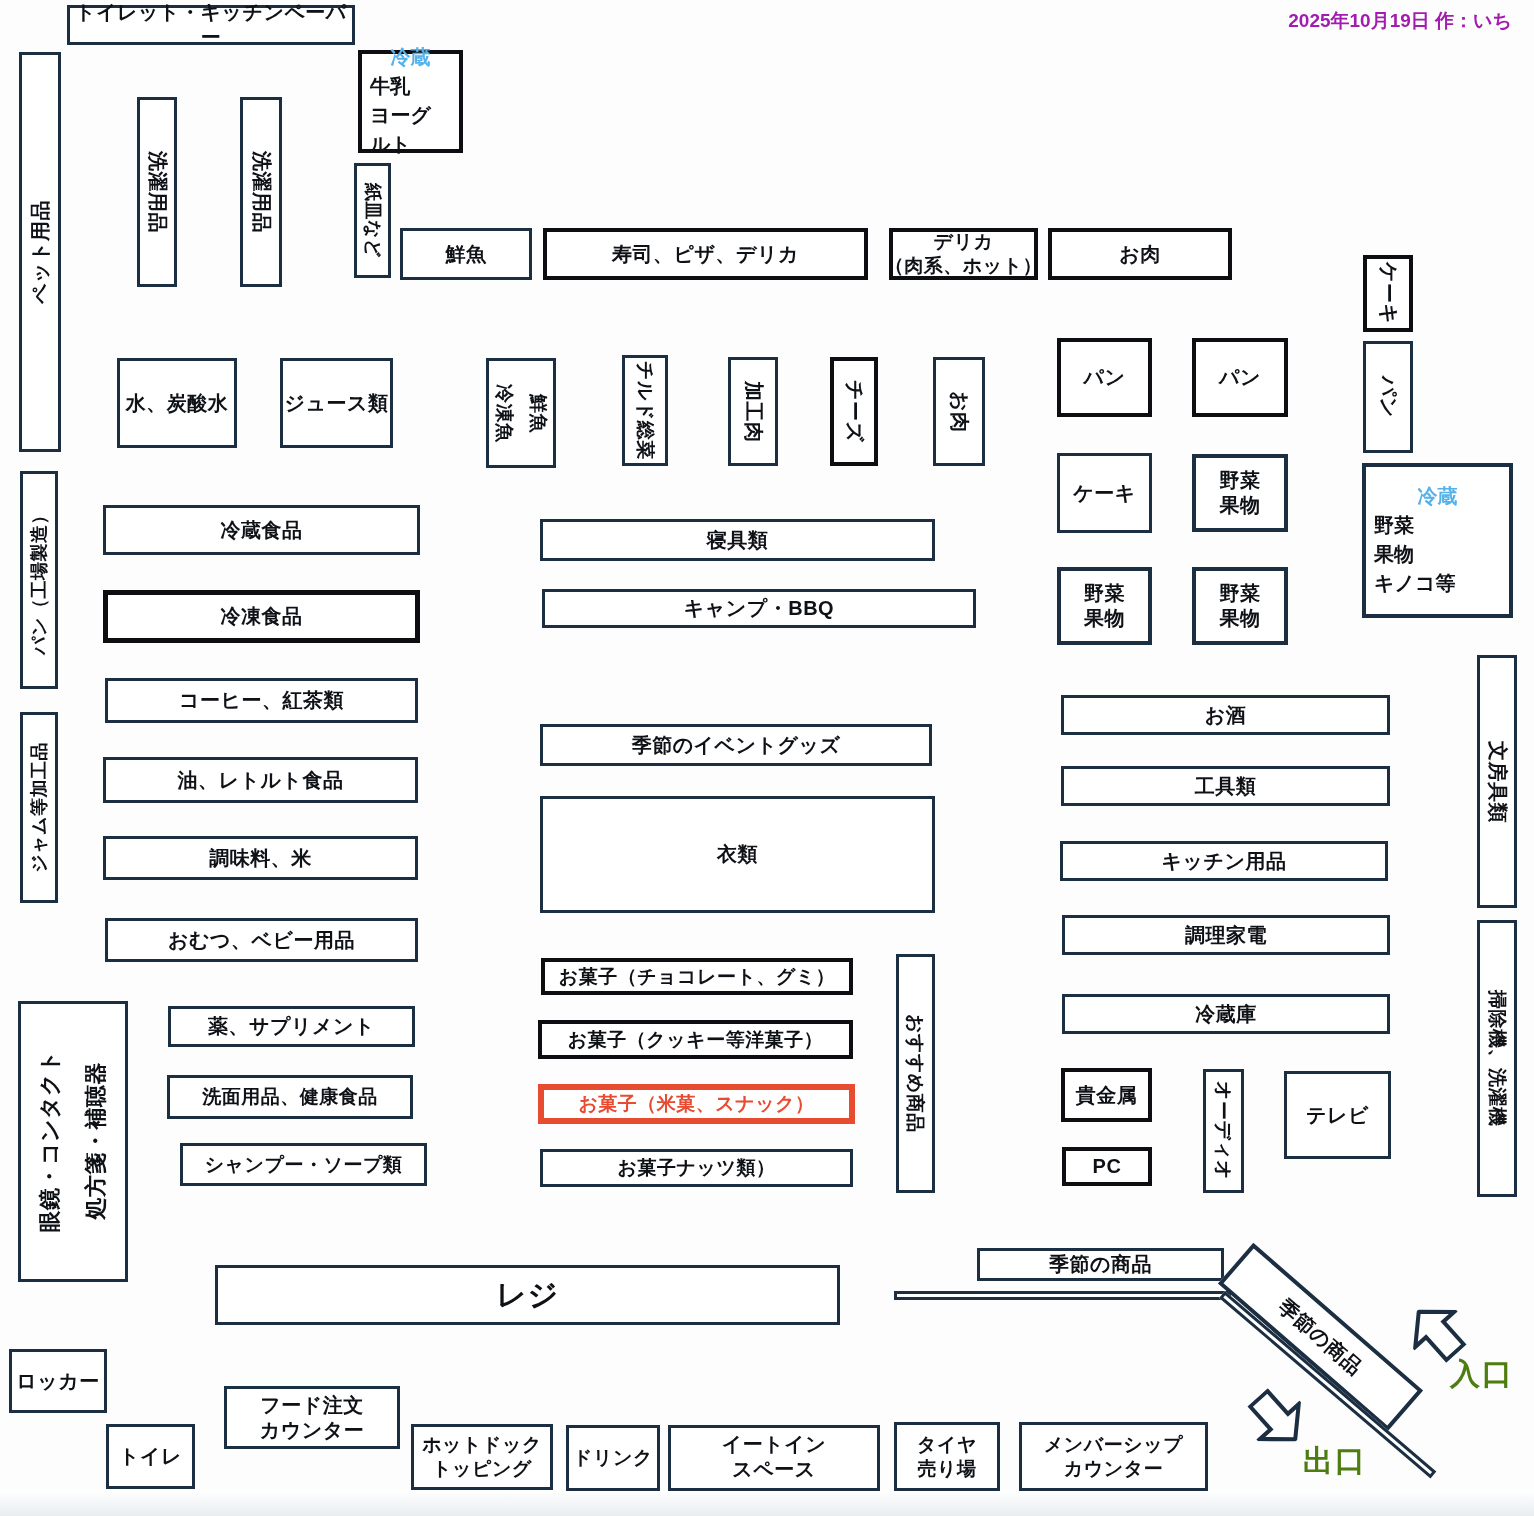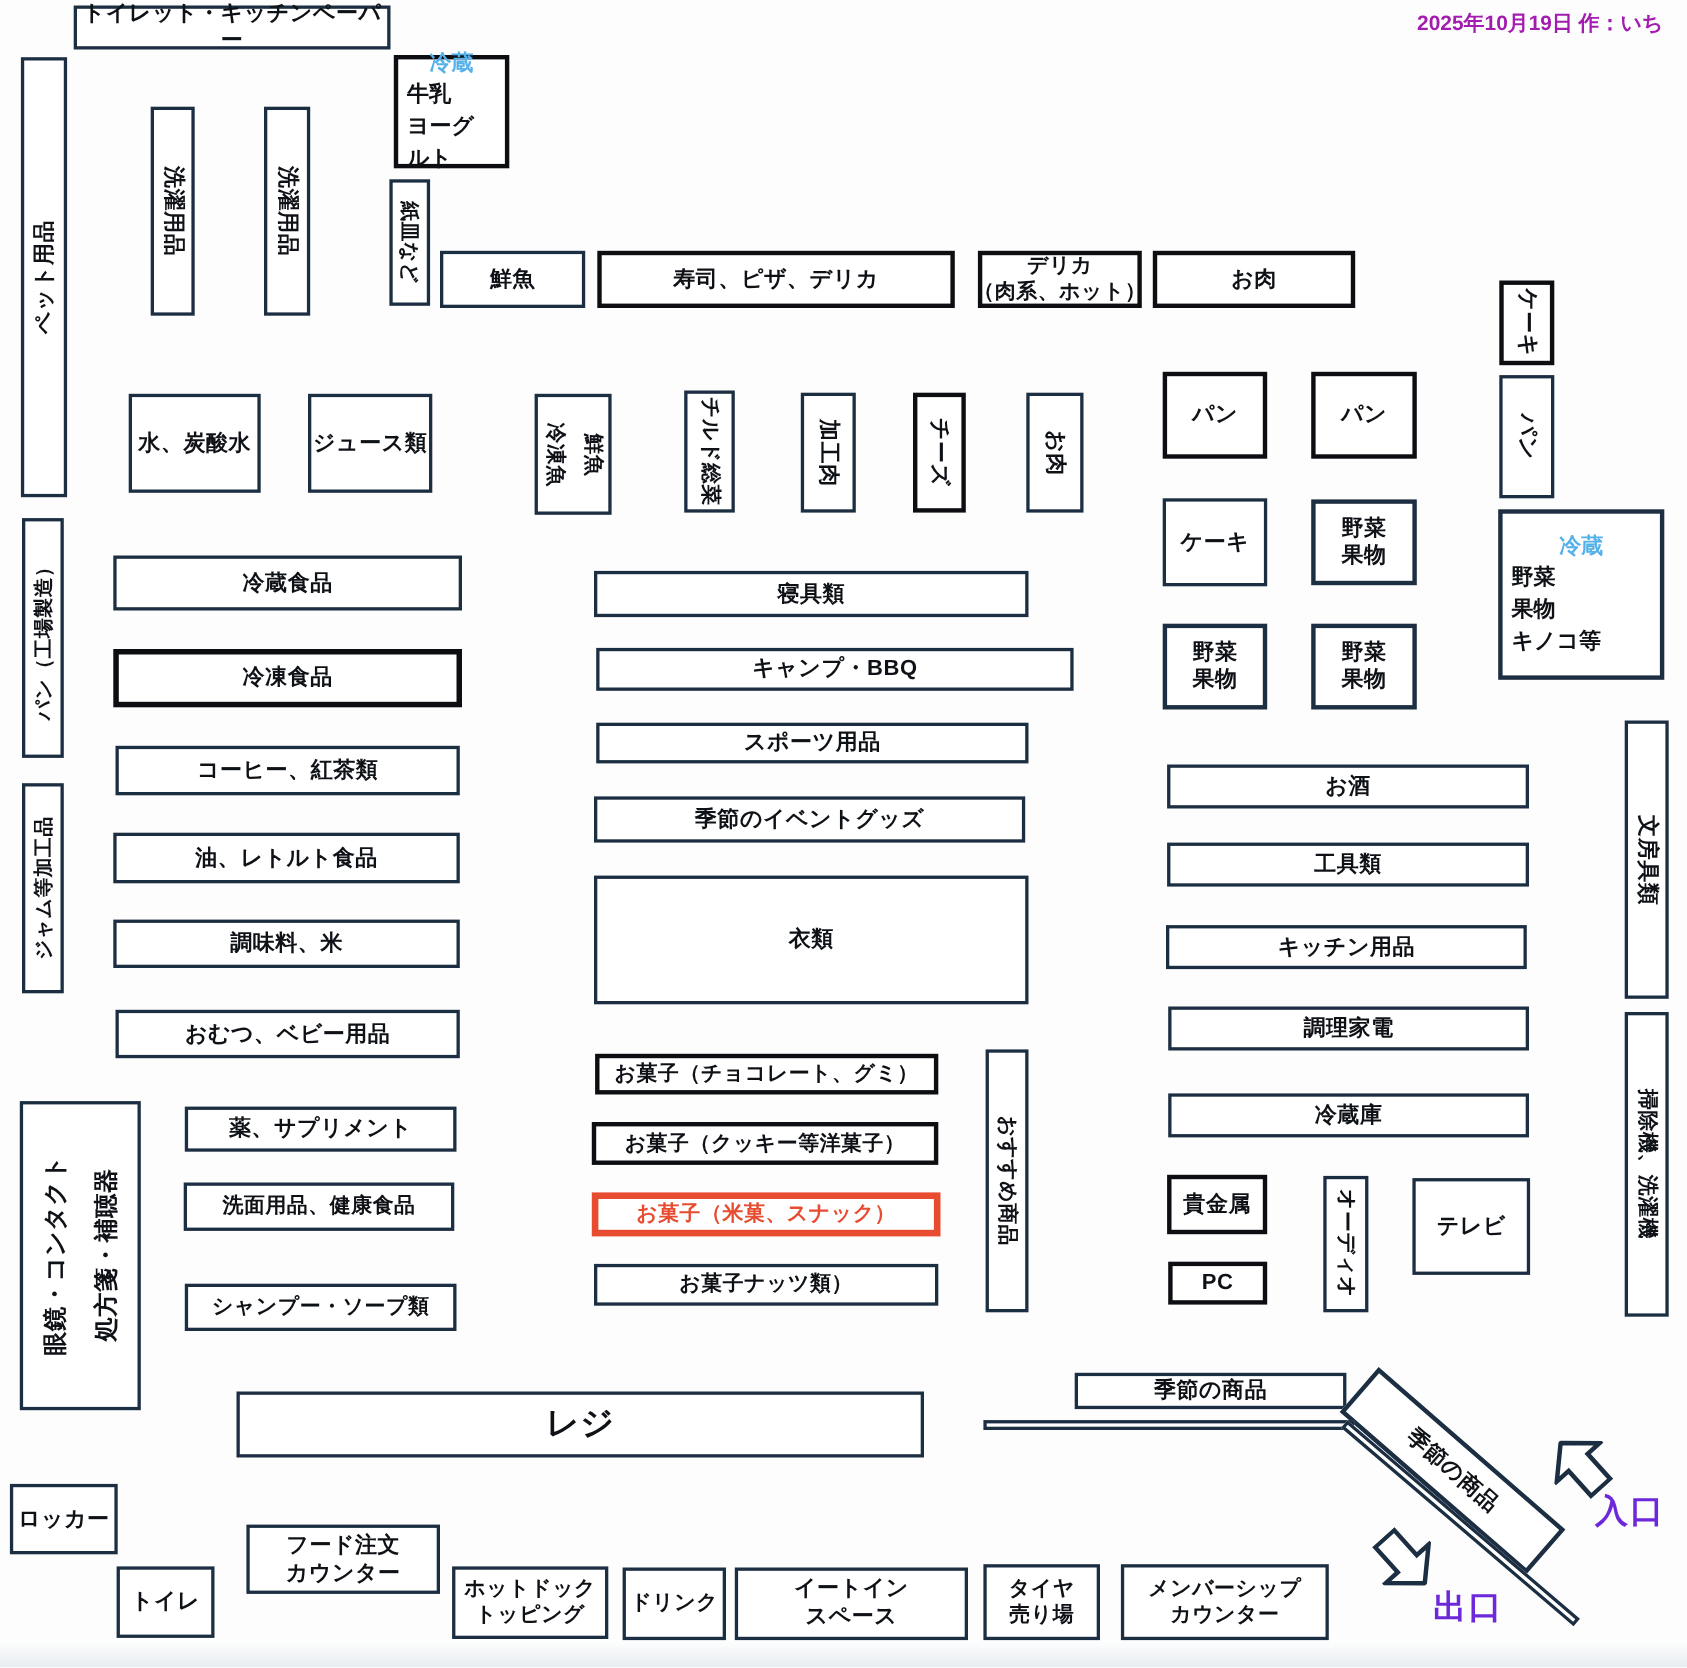--- a/index.html
+++ b/index.html
@@ -16,21 +16,21 @@
     font-weight:bold;font-size:20px;color:#0e1116;text-align:center;
     line-height:1.25;letter-spacing:0.5px;
   }
   .v{writing-mode:vertical-rl;text-orientation:sideways;}
   .ccw{transform:rotate(180deg);}
   .fridge-inner{width:100%;padding:2px 8px;}
   .fridge-title{font-weight:bold;font-size:20px;text-align:center;margin-bottom:1px;}
   .fridge-line{font-weight:bold;font-size:20px;text-align:left;line-height:1.45;color:#0e1116;}
   .wall{position:absolute;box-sizing:border-box;border:3px solid #1c2e41;background:#fff;}
   .arrow{position:absolute;}
-  .big-note{position:absolute;font-weight:bold;font-size:30px;color:#6d28d9;letter-spacing:2px;}
+  .big-note{position:absolute;font-weight:bold;font-size:30px;color:#4d7c0f;letter-spacing:2px;}
   #date-note{
     position:absolute;right:22px;top:8px;font-weight:bold;font-size:19px;color:#a21caf;
   }
   #floor-edge{
     position:absolute;left:0;bottom:0;width:100%;height:26px;
     background:linear-gradient(#ffffff,#e9edf0);
   }
 </style>
 </head>
 <body>
@@ -164,23 +164,20 @@
     </div>
     <div class="box" style="left: 105px; top: 918px; width: 313px; height: 44px;">
       <div class="lbl">おむつ、ベビー用品</div>
     </div>
     <div class="box" style="left: 540px; top: 519px; width: 395px; height: 42px;">
       <div class="lbl">寝具類</div>
     </div>
     <div class="box" style="left: 542px; top: 589px; width: 434px; height: 39px;">
       <div class="lbl">キャンプ・BBQ</div>
     </div>
-    <div class="box" style="left: 542px; top: 657px; width: 393px; height: 37px;">
-      <div class="lbl">スポーツ用品</div>
-    </div>
     <div class="box" style="left: 540px; top: 724px; width: 392px; height: 42px;">
       <div class="lbl">季節のイベントグッズ</div>
     </div>
     <div class="box" style="left: 540px; top: 796px; width: 395px; height: 117px;">
       <div class="lbl">衣類</div>
     </div>
     <div class="box" style="left: 1061px; top: 695px; width: 329px; height: 40px;">
       <div class="lbl">お酒</div>
     </div>
     <div class="box" style="left: 1061px; top: 766px; width: 329px; height: 40px;">
@@ -200,21 +197,21 @@
     </div>
     <div class="box" style="left: 1477px; top: 920px; width: 40px; height: 277px;">
       <div class="lbl v" style="font-size: 19px;">掃除機、洗濯機</div>
     </div>
     <div class="box" style="left: 168px; top: 1006px; width: 247px; height: 41px;">
       <div class="lbl">薬、サプリメント</div>
     </div>
     <div class="box" style="left: 167px; top: 1075px; width: 246px; height: 44px;">
       <div class="lbl" style="font-size: 19px;">洗面用品、健康食品</div>
     </div>
-    <div class="box" style="left: 168px; top: 1143px; width: 247px; height: 43px; margin-top: 24px;">
+    <div class="box" style="left: 180px; top: 1143px; width: 247px; height: 43px;">
       <div class="lbl" style="font-size: 19px;">シャンプー・ソープ類</div>
     </div>
     <div class="box" style="left: 18px; top: 1001px; width: 110px; height: 281px;">
       <div class="lbl v ccw" style="font-size: 22px; line-height: 2.1; white-space: pre;">眼鏡・コンタクト
 処方箋・補聴器</div>
     </div>
     <div class="box" style="left: 541px; top: 958px; width: 312px; height: 37px; border-width: 4px; border-color: rgb(12, 14, 18);">
       <div class="lbl" style="font-size: 19px;">お菓子（チョコレート、グミ）</div>
     </div>
     <div class="box" style="left: 538px; top: 1020px; width: 315px; height: 39px; border-width: 4px; border-color: rgb(12, 14, 18);">

